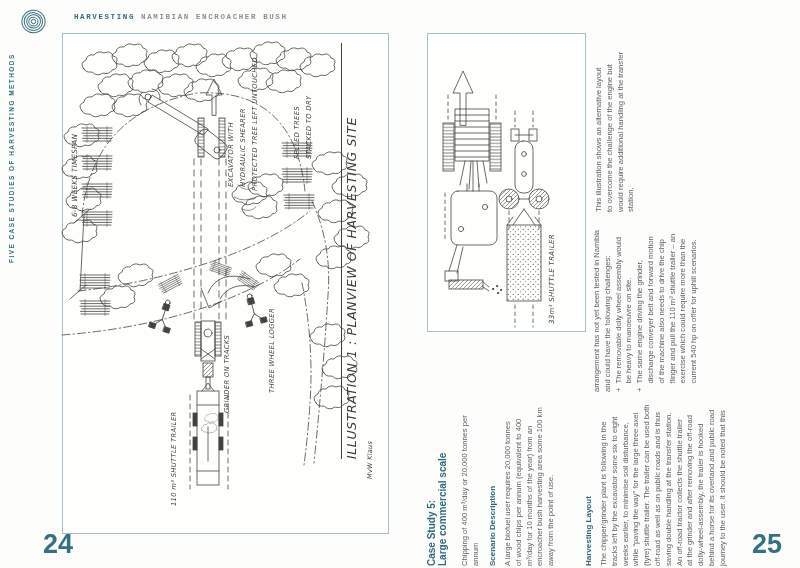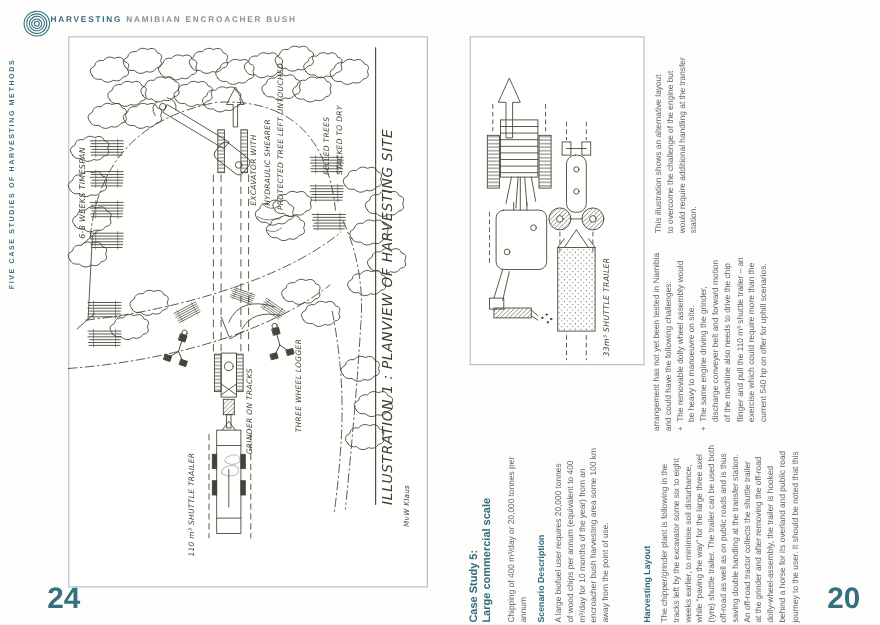--- a/index.html
+++ b/index.html
@@ -1,20 +1,20 @@
 <!DOCTYPE html>
 <html><head>
 <meta charset="utf-8">
 <style>
   html,body{margin:0;padding:0;background:#e8e8e6;}
   .canvas{position:relative;width:800px;height:568px;background:#fdfdfb;overflow:hidden;
           font-family:"Liberation Sans",sans-serif;}
   
-  .brand{position:absolute;left:46px;top:13px;font-size:7.5px;font-weight:bold;
-         letter-spacing:1.6px;color:#8a9094;}
+  .brand{position:absolute;left:74px;top:13px;font-size:7.5px;font-weight:bold;
+         letter-spacing:1.6px;color:#8a9094;font-family:Liberation Mono, monospace;}
   .brand b{color:#33697b;}
   .logo{position:absolute;left:20px;top:8px;}
   
   .sidebar{position:absolute;left:8px;top:263px;width:172px;
            transform:rotate(-90deg);transform-origin:0 0;
            font-size:6.4px;font-weight:bold;letter-spacing:1.5px;color:#35707f;white-space:pre;}
   
   .pageno{position:absolute;font-size:27px;font-weight:bold;color:#35707f;}
   
   .illubox{position:absolute;border:1px solid #a7bfc6;background:#fffffe;}
@@ -45,21 +45,21 @@
       <ellipse cx="13.6" cy="13.4" rx="6.9" ry="6.6" transform="rotate(-9 13.5 13.5)"></ellipse>
       <ellipse cx="13.4" cy="13.5" rx="9.2" ry="8.9" transform="rotate(7 13.5 13.5)"></ellipse>
       <ellipse cx="13.5" cy="13.5" rx="11.6" ry="11.2" transform="rotate(-5 13.5 13.5)"></ellipse>
     </g>
   </svg>
   <div class="brand"><b>HARVESTING</b><span style="white-space:pre"> NAMIBIAN ENCROACHER BUSH</span></div>
 
   <div class="sidebar">FIVE CASE STUDIES OF HARVESTING METHODS</div>
 
   <div class="pageno" style="left:14px;top:529px;margin-left:29px;">24</div>
-  <div class="pageno" style="left:752px;top:529px;">20</div>
+  <div class="pageno" style="left:752px;top:529px;">25</div>
 
   <div class="illubox" style="left:62px;top:33px;width:325px;height:499px;"></div>
 
   <svg style="left:62px;top:33px;" width="325" height="499" viewBox="0 0 325 499">
     <defs>
       <pattern id="lad" width="5" height="3.2" patternUnits="userSpaceOnUse">
         <path d="M0,1.6 H5" stroke="#44443e" stroke-width="0.7"></path>
       </pattern>
       <pattern id="hch" width="4" height="4" patternUnits="userSpaceOnUse">
         <path d="M0,4 L4,0" stroke="#55554e" stroke-width="0.6"></path>

